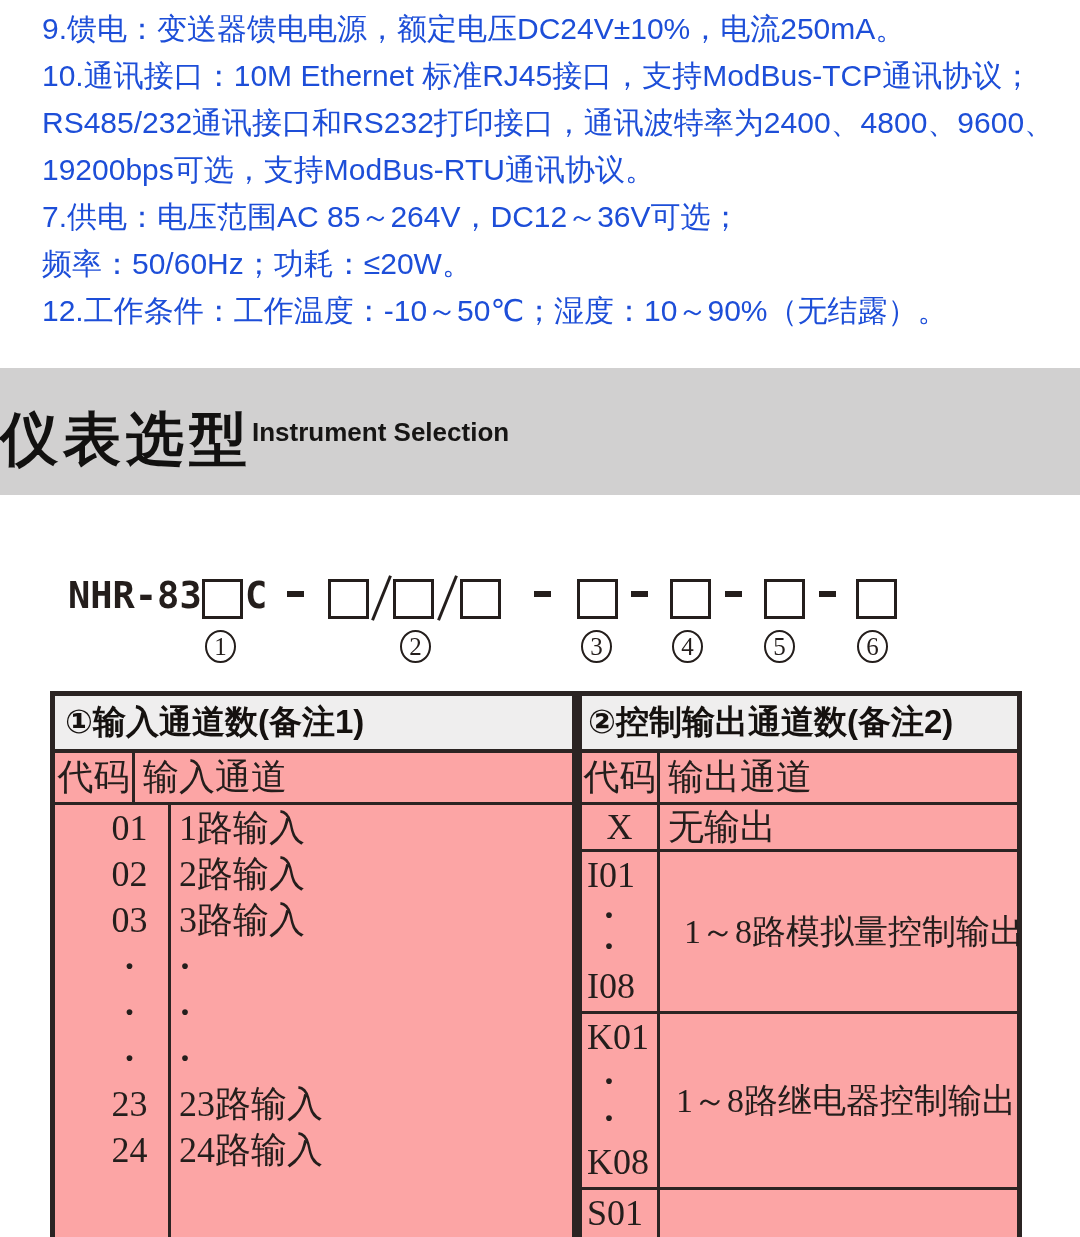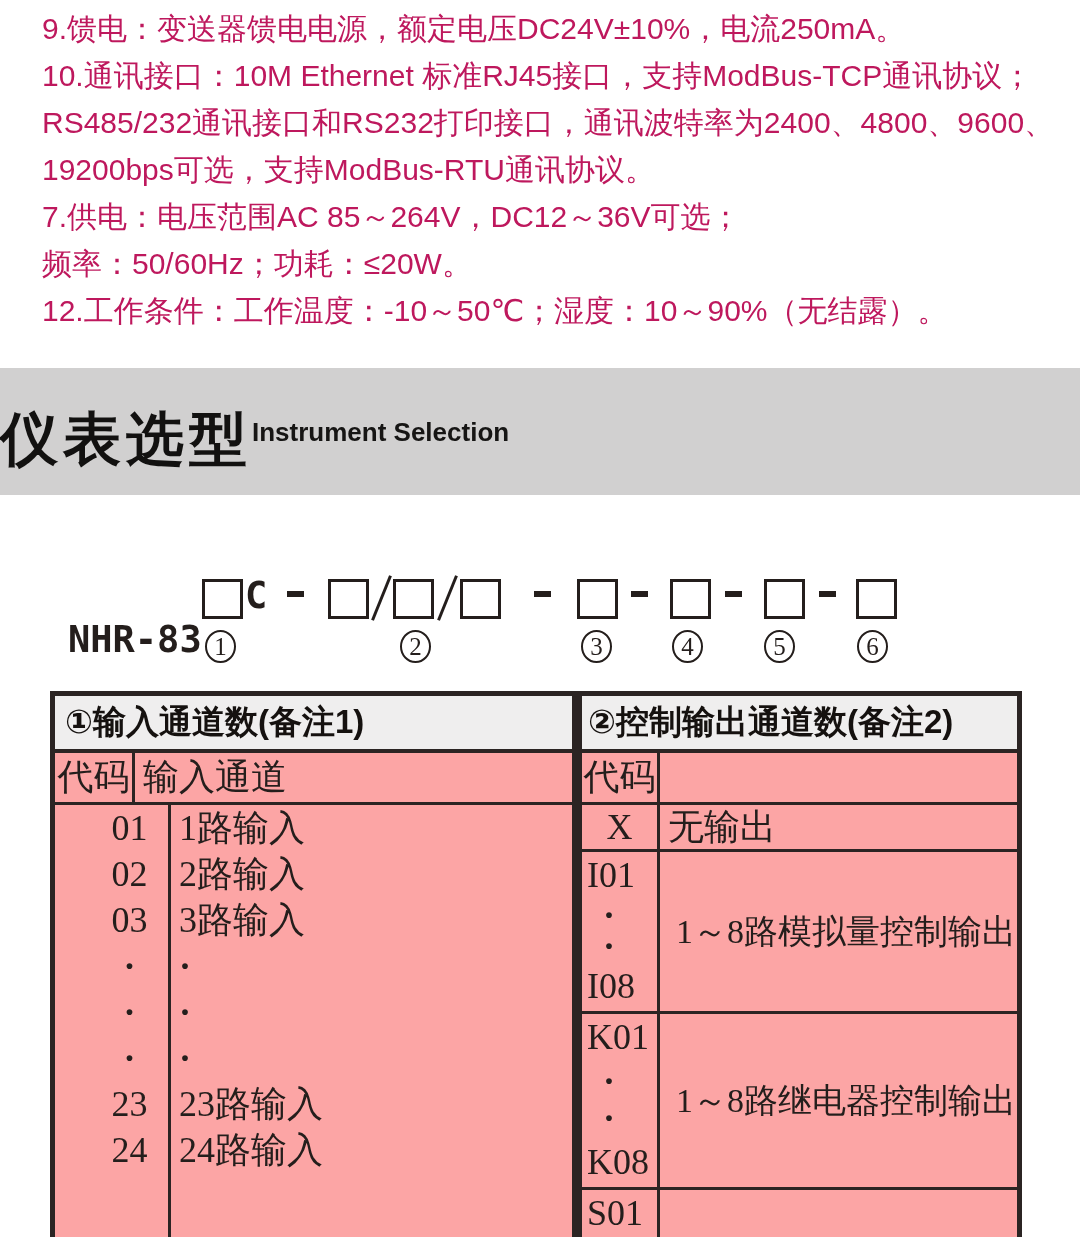--- a/index.html
+++ b/index.html
@@ -7,21 +7,21 @@
     --border:#2b2423;
     --banner-bg:#d1d0d0;
     --thead-bg:#efeeee;
   }
   html,body{margin:0;padding:0;background:#fff;}
   .page{position:relative;width:1080px;height:1237px;background:#fff;overflow:hidden;
         font-family:"Liberation Sans","DejaVu Sans",sans-serif;color:#1b1816;}
 
   
   .specs{position:absolute;left:42px;top:5px;width:1010px;}
-  .spec-line{font-size:30px;line-height:47px;color:#be185d;white-space:nowrap;}
+  .spec-line{font-size:30px;line-height:47px;color:#1d4ed8;white-space:nowrap;}
 
   
   .banner{position:absolute;left:0;top:368px;width:1080px;height:127px;background:var(--banner-bg);
           display:flex;flex-direction:row;align-items:center;justify-content:flex-start;}
   .banner-title{margin-top:14px;font-size:58px;font-weight:600;letter-spacing:5px;color:#121110;line-height:60px;}
   .banner-sub{font-size:26px;font-weight:600;color:#161514;line-height:28px;letter-spacing:0px;}
 
   
   .model{position:absolute;left:0;top:0;width:1080px;height:0;}
   .mtext{position:absolute;top:576px;font-family:"DejaVu Sans Mono","Liberation Mono",monospace;
@@ -52,21 +52,21 @@
   .desccol{padding-left:8px;flex:1;}
 
   .lrows{flex:1;display:flex;flex-direction:column;margin-left:36px;}
   .lrow{height:46px;display:flex;flex:0 0 auto;font-size:36px;}
   .lrow .desccol{display:flex;align-items:center;}
   .lrow-fill{flex:1;display:flex;}
   .dot{font-weight:700;}
 
   .rrow{display:flex;box-sizing:border-box;border-bottom:3px solid var(--border);font-size:36px;flex:0 0 auto;}
   .rrow-x{height:47px;}
-  .rrow-i{height:162px;}
+  .rrow-i{height:162px;gap:8px;}
   .rrow-k{height:176px;}
   .rrow-s{flex:1 1 auto;border-bottom:none;}
   .rcode-stack{width:78px;border-right:3px solid var(--border);box-sizing:border-box;align-self:stretch;
                display:flex;flex-direction:column;justify-content:space-between;padding:2px 0 4px 5px;flex:0 0 auto;}
   .rcode-stack .dot{padding-left:16px;line-height:26px;}
   .rcode-top{width:78px;border-right:3px solid var(--border);box-sizing:border-box;align-self:stretch;
              padding:2px 0 0 5px;flex:0 0 auto;}
   .rdesc-center{flex:1;display:flex;align-items:center;padding-left:16px;font-size:34px;white-space:nowrap;}
 </style>
 </head>
@@ -83,21 +83,21 @@
     <div class="spec-line">频率：50/60Hz；功耗：≤20W。</div>
     <div class="spec-line">12.工作条件：工作温度：-10～50℃；湿度：10～90%（无结露）。</div>
   </div>
 
   <div class="banner">
     <div class="banner-title">仪表选型</div>
     <div class="banner-sub">Instrument Selection</div>
   </div>
 
   <div class="model">
-    <span class="mtext" style="left:68px;margin-top:44px;">NHR-83</span>
+    <span class="mtext" style="left:68px;">NHR-83</span>
     <span class="mbox" style="left:202px;"></span>
     <span class="mtext" style="left:245px;">C</span>
     <span class="mdash" style="left:287px;"></span>
     <span class="mbox" style="left:328px;"></span>
     <span class="mslash" style="left:380px;"></span>
     <span class="mbox" style="left:393px;"></span>
     <span class="mslash" style="left:446px;"></span>
     <span class="mbox" style="left:460px;"></span>
     <span class="mdash" style="left:534px;"></span>
     <span class="mbox" style="left:577px;"></span>
@@ -159,20 +159,21 @@
         <span class="codecol"></span>
         <span class="desccol"></span>
       </div>
     </div>
   </div>
 
   <div class="panel panel-right">
     <div class="thead">②控制输出通道数(备注2)</div>
     <div class="subhead">
       <span class="codecol">代码</span>
+      <span class="desccol">输出通道</span>
     </div>
     <div class="rrow rrow-x">
       <span class="codecol">X</span>
       <span class="desccol" style="display:flex;align-items:center;">无输出</span>
     </div>
     <div class="rrow rrow-i">
       <span class="rcode-stack">
         <span>I01</span>
         <span class="dot">·</span>
         <span class="dot">·</span>

